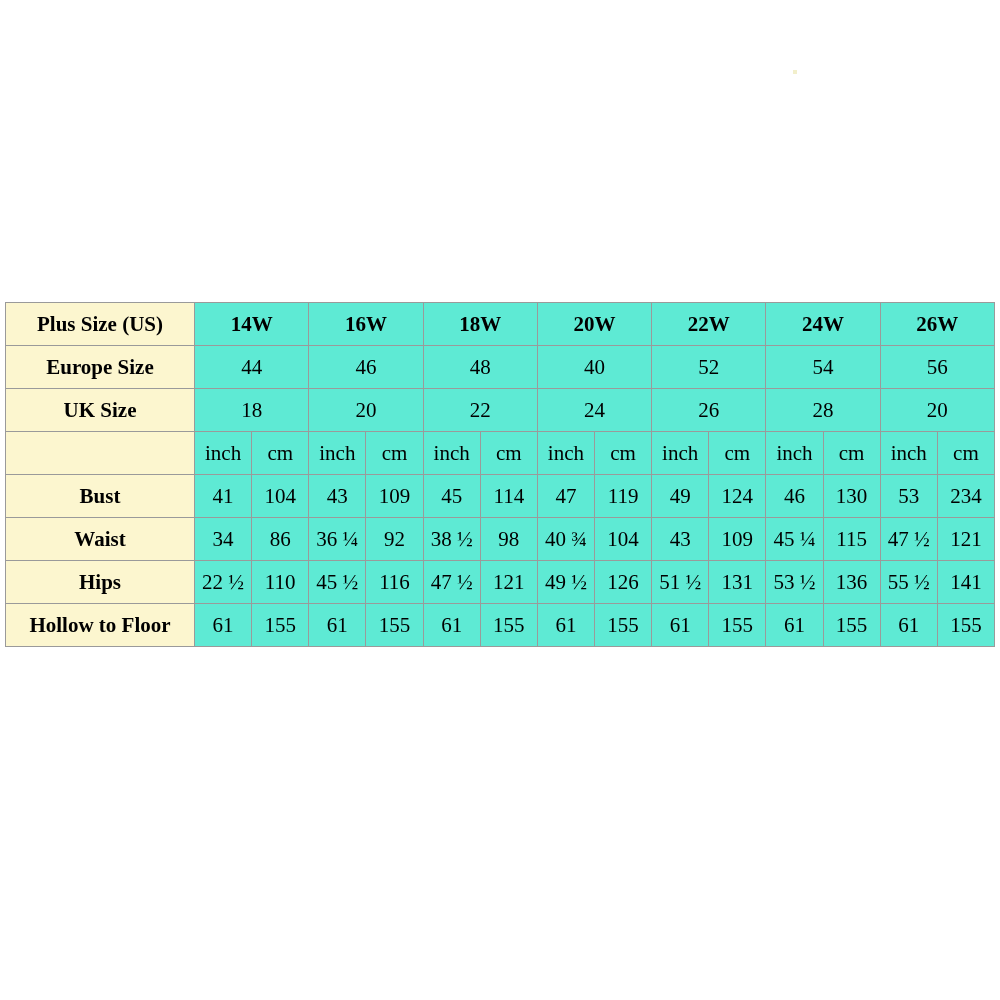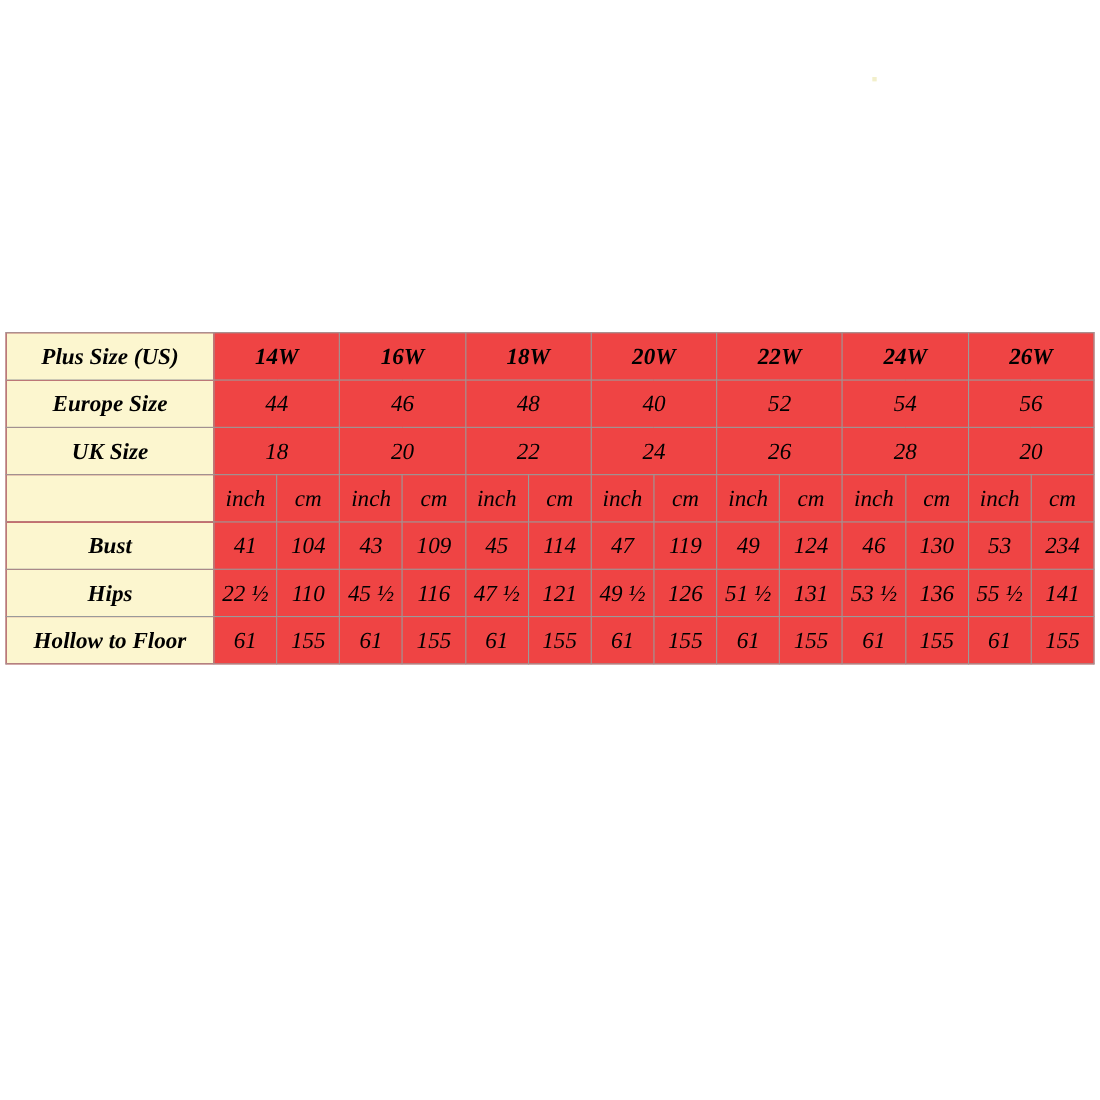--- a/index.html
+++ b/index.html
@@ -20,22 +20,21 @@
   #chart-wrap {
     position: absolute;
     left: 5px;
     top: 302px;
     width: 990px;
   }
   table.size-chart {
     border-collapse: collapse;
     table-layout: fixed;
     width: 990px;
-    background: #ef4444;
-    font-style: italic;
+    background: #5eead4;
   }
   table.size-chart td {
     border: 1px solid #9a9a9a;
     text-align: center;
     vertical-align: middle;
     color: #000000;
     font-family: "Liberation Serif", serif;
     font-size: 21px;
     padding: 0;
     height: 42px;
@@ -143,20 +142,37 @@
           <td class="val">47</td>
           <td class="val">119</td>
           <td class="val">49</td>
           <td class="val">124</td>
           <td class="val">46</td>
           <td class="val">130</td>
           <td class="val">53</td>
           <td class="val">234</td>
         </tr>
         <tr>
+          <td class="rowhead">Waist</td>
+          <td class="val narrow">34</td>
+          <td class="val">86</td>
+          <td class="val narrow">36 ¼</td>
+          <td class="val">92</td>
+          <td class="val narrow">38 ½</td>
+          <td class="val">98</td>
+          <td class="val narrow">40 ¾</td>
+          <td class="val">104</td>
+          <td class="val narrow">43</td>
+          <td class="val">109</td>
+          <td class="val narrow">45 ¼</td>
+          <td class="val">115</td>
+          <td class="val narrow">47 ½</td>
+          <td class="val">121</td>
+        </tr>
+        <tr>
           <td class="rowhead">Hips</td>
           <td class="val narrow">22 ½</td>
           <td class="val">110</td>
           <td class="val narrow">45 ½</td>
           <td class="val">116</td>
           <td class="val narrow">47 ½</td>
           <td class="val">121</td>
           <td class="val narrow">49 ½</td>
           <td class="val">126</td>
           <td class="val narrow">51  ½</td>

